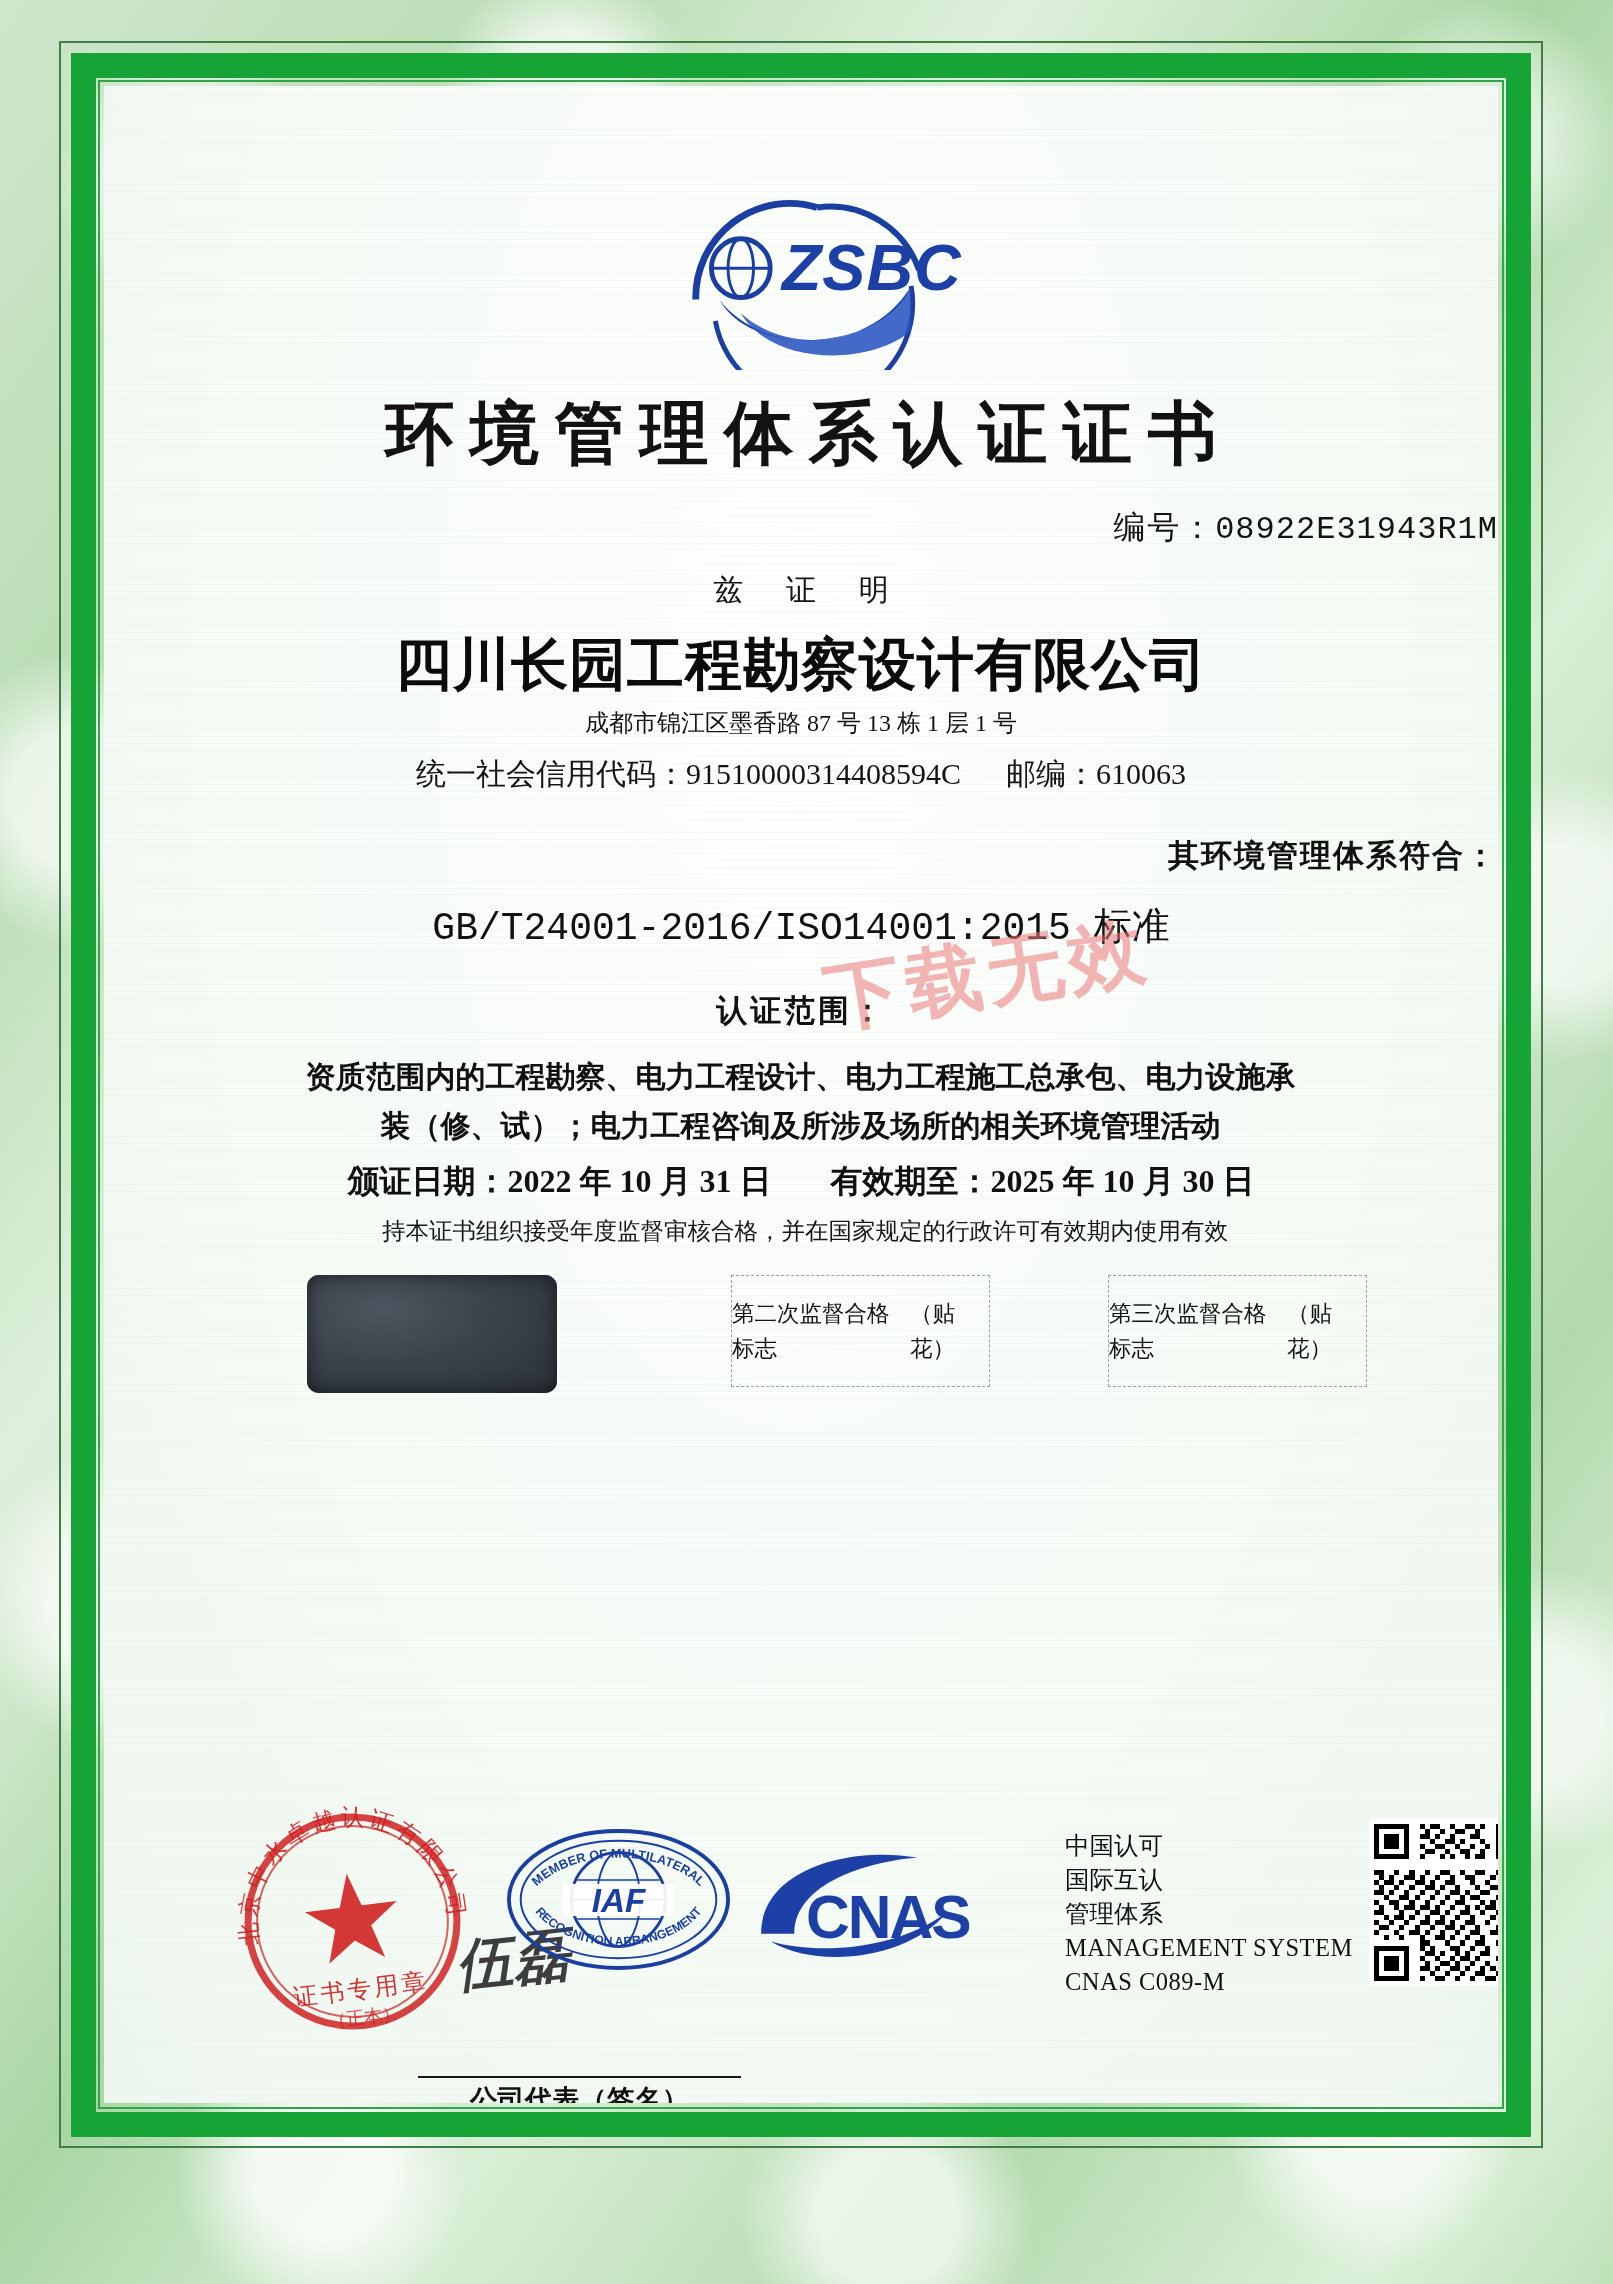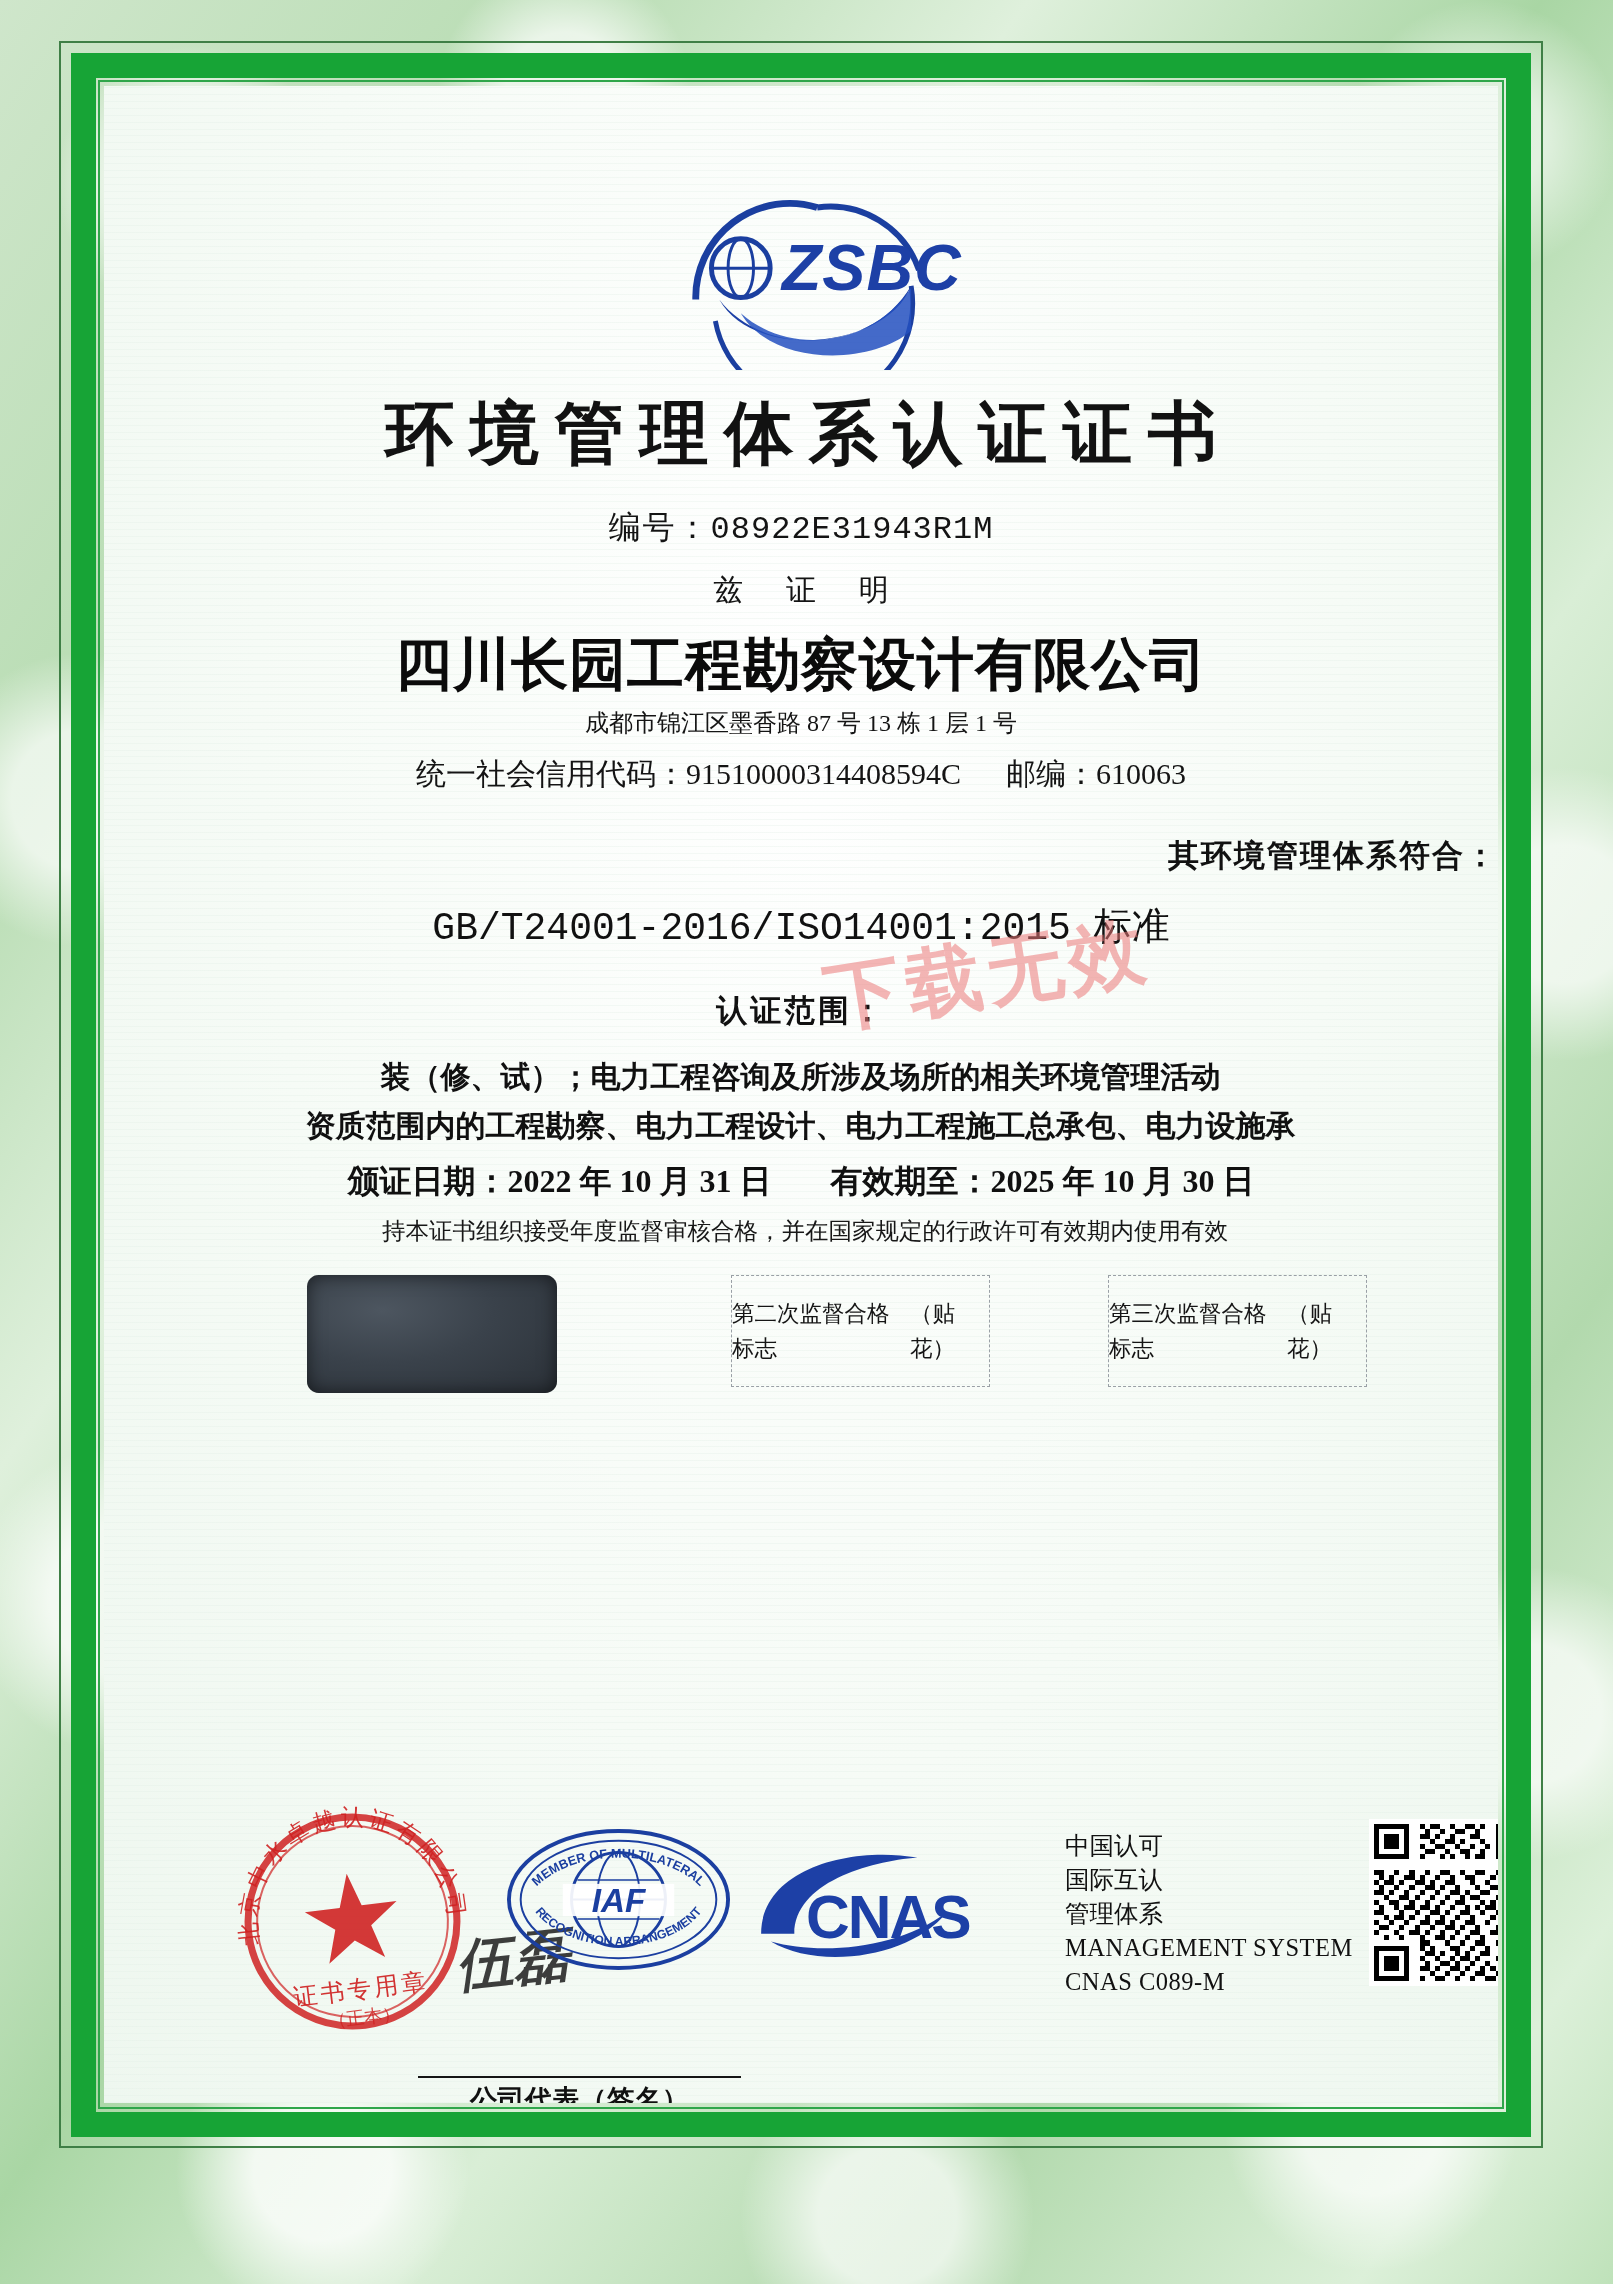--- a/index.html
+++ b/index.html
@@ -97,21 +97,21 @@
     font-size: 69px;
     letter-spacing: 15.7px;
     color: #121212;
     text-indent: 15.7px;
   }
 
   .cert-no {
     position: absolute;
     top: 420px;
     left: 0; right: 0;
-    text-align: center;
+    text-align: right;
     font-size: 32px;
     color: #141414;
   }
   .cert-no .label { letter-spacing: 2px; }
   .cert-no .value { font-family: "Liberation Mono", monospace; letter-spacing: 1px; }
 
   .hereby {
     position: absolute;
     top: 484px;
     left: 0; right: 0;
@@ -397,22 +397,22 @@
       <span>统一社会信用代码：</span><span>91510000314408594C</span><span class="gap"></span><span>邮编：</span><span>610063</span>
     </div>
 
     <div class="conform">其环境管理体系符合：</div>
 
     <div class="standard">GB/T24001-2016/ISO14001:2015 标准</div>
 
     <div class="scope-label">认证范围：</div>
 
     <div class="scope-text">
+      <div>资质范围内的工程勘察、电力工程设计、电力工程施工总承包、电力设施承</div>
       <div>装（修、试）；电力工程咨询及所涉及场所的相关环境管理活动</div>
-      <div>资质范围内的工程勘察、电力工程设计、电力工程施工总承包、电力设施承</div>
     </div>
 
     <div class="dates">
       <span>颁证日期：</span><span>2022 年 10 月 31 日</span><span class="gap"></span><span>有效期至：</span><span>2025 年 10 月 30 日</span>
     </div>
 
     <div class="note">持本证书组织接受年度监督审核合格，并在国家规定的行政许可有效期内使用有效</div>
 
     <div class="sticker-row">
       <div class="sticker-dark"></div>

